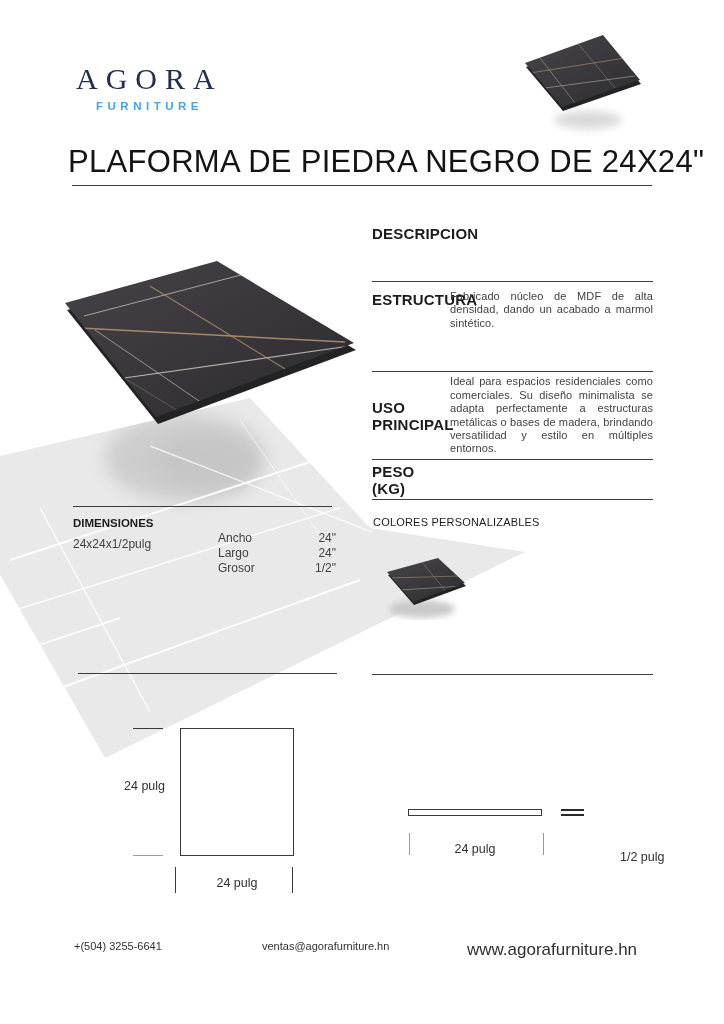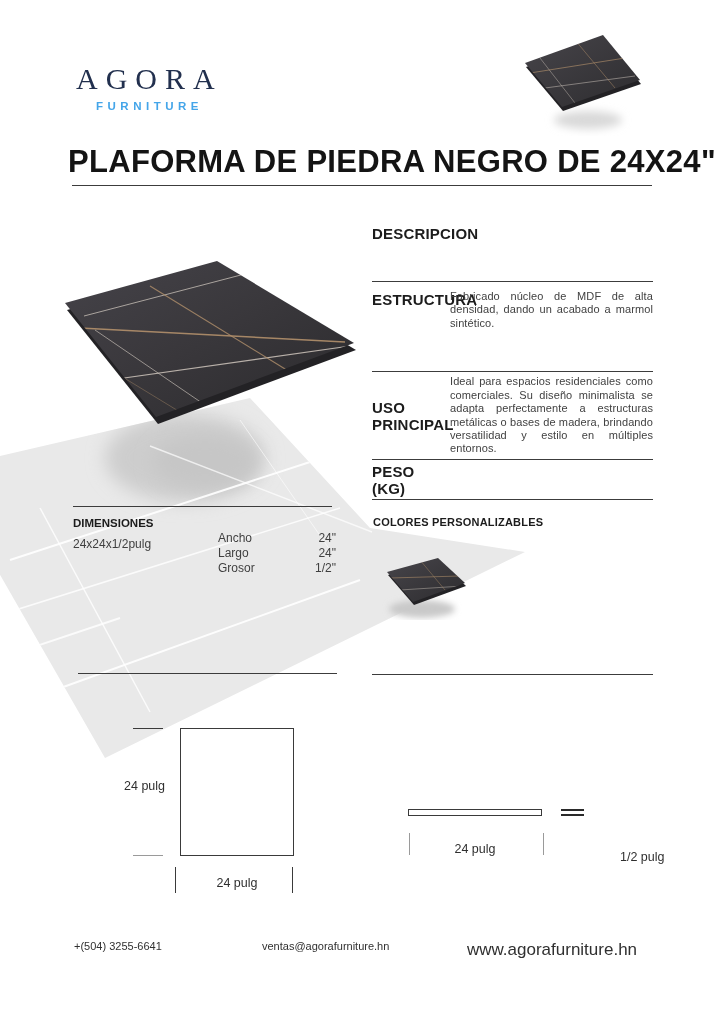--- a/index.html
+++ b/index.html
@@ -15,21 +15,21 @@
     left:76px; top:62px; font-family:"Liberation Serif", serif;
     font-weight:normal; font-size:30px; letter-spacing:8px; color:#22304e;
   }
   .brand-tagline {
     left:96px; top:100px; font-size:11.5px; font-weight:bold;
     letter-spacing:4.5px; color:#44a5e9;
   }
 
   
   .page-title {
-    left:68px; top:144px; width:600px; font-size:31px; font-weight:bold;
+    left:68px; top:144px; width:600px; font-size:31px; font-weight:normal;
     color:#141414; letter-spacing:0.3px; white-space:nowrap;
   }
   .rule { background:#3c3c3c; height:1px; }
   .rule-title { left:72px; top:185px; width:580px; }
 
   
   .spec-col { left:372px; top:186px; width:281px; z-index:3; }
   .spec-row { display:flex; border-bottom:1px solid #3c3c3c; }
   .spec-row .lbl {
     width:78px; flex:0 0 78px; font-size:15px; font-weight:bold;
@@ -39,21 +39,21 @@
     width:203px; flex:1; font-size:11px; line-height:13.4px; color:#414141;
     text-align:justify; padding:7px 0 7px 0; letter-spacing:0.1px;
   }
   .row-desc { height:96px; align-items:center; }
   .row-estr { height:90px; align-items:flex-start; }
   .row-estr .txt { padding-top:8px; }
   .row-estr .lbl { padding-top:9px; }
   .row-uso  { height:88px; align-items:center; }
   .row-peso { height:40px; align-items:center; }
   .colores-label {
-    left:373px; top:516px; font-size:11px; font-weight:bold; color:#1c1c1c;
+    left:373px; top:516px; font-size:11px; font-weight:normal; color:#1c1c1c;
     letter-spacing:0.2px; z-index:3;
   }
   .rule-right-bottom { left:372px; top:674px; width:281px; z-index:3; }
 
   
   .rule-dim-top { left:73px; top:506px; width:259px; z-index:3; }
   .dim-label { left:73px; top:517px; font-size:11.5px; font-weight:bold; color:#1c1c1c; z-index:3; }
   .dim-summary { left:73px; top:537px; font-size:12px; color:#3f3f3f; z-index:3;text-align:center; }
   .dim-table { left:218px; top:531px; width:118px; z-index:3; font-size:12px; color:#3f3f3f; }
   .dim-row { display:flex; justify-content:space-between; height:15px; }

